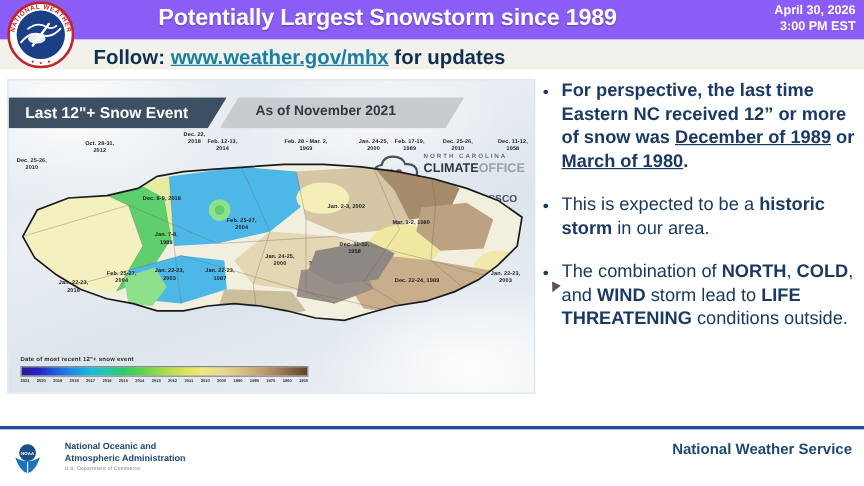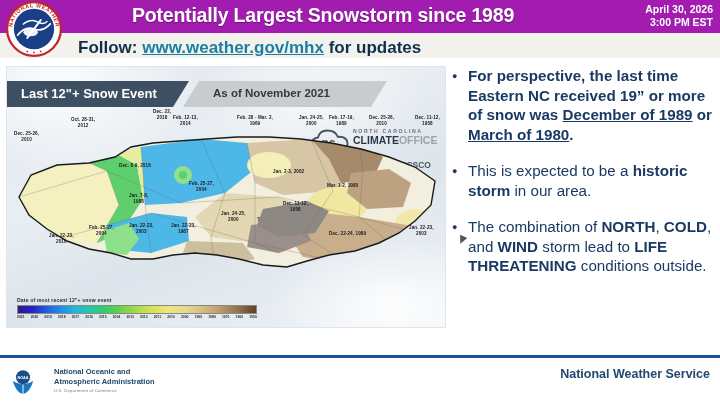--- a/index.html
+++ b/index.html
@@ -7,21 +7,21 @@
     width: 720px; height: 405px;
     font-family: "Liberation Sans", sans-serif;
     background: #ffffff;
     overflow: hidden;
   }
   #page { position: relative; width: 720px; height: 405px; background:#fff; }
 
   
   .header {
     position: absolute; left: 0; top: 0; width: 720px; height: 33px;
-    background: #a21caf;
+    background: #8b5cf6;
   }
   .header-title {
     position: absolute; left: 78px; top: 4px; width: 490px;
     text-align: center;
     color: #ffffff; font-size: 19.5px; font-weight: bold;
     letter-spacing: -0.2px;
     text-shadow: 0 1px 1px rgba(0,0,0,.35);
   }
   .header-date {
     position: absolute; right: 7px; top: 3px; text-align: right;
@@ -402,21 +402,21 @@
             <span>1970</span>
             <span>1960</span>
             <span>1950</span>
           </div>
       </div>
     </div>
 
     <div class="bullets" id="bullets">
         <div class="bullet-row b1">
           <div class="bullet-dot" style="font-size: 9px;">●</div>
-          <div class="bullet-text"><span class="bold">For perspective, the last time Eastern NC received 19” or more of snow was </span><span class="bold u">December of 1989</span><span class="bold"> or </span><span class="bold u">March of 1980</span><span class="bold">.</span></div>
+          <div class="bullet-text"><span class="bold">For perspective, the last time Eastern NC received 12” or more of snow was </span><span class="bold u">December of 1989</span><span class="bold"> or </span><span class="bold u">March of 1980</span><span class="bold">.</span></div>
         </div>
         <div class="bullet-row b2">
           <div class="bullet-dot" style="font-size: 9px;">●</div>
           <div class="bullet-text"><span>This is expected to be a </span><span class="bold">historic storm</span><span> in our area.</span></div>
         </div>
         <div class="bullet-row b3">
           <div class="bullet-dot" style="font-size: 9px;">●</div>
           <div class="bullet-text"><span>The combination of </span><span class="bold">NORTH</span><span>, </span><span class="bold">COLD</span><span>, and </span><span class="bold">WIND</span><span> storm lead to </span><span class="bold">LIFE THREATENING</span><span> conditions outside.</span></div>
         </div>
       </div>

